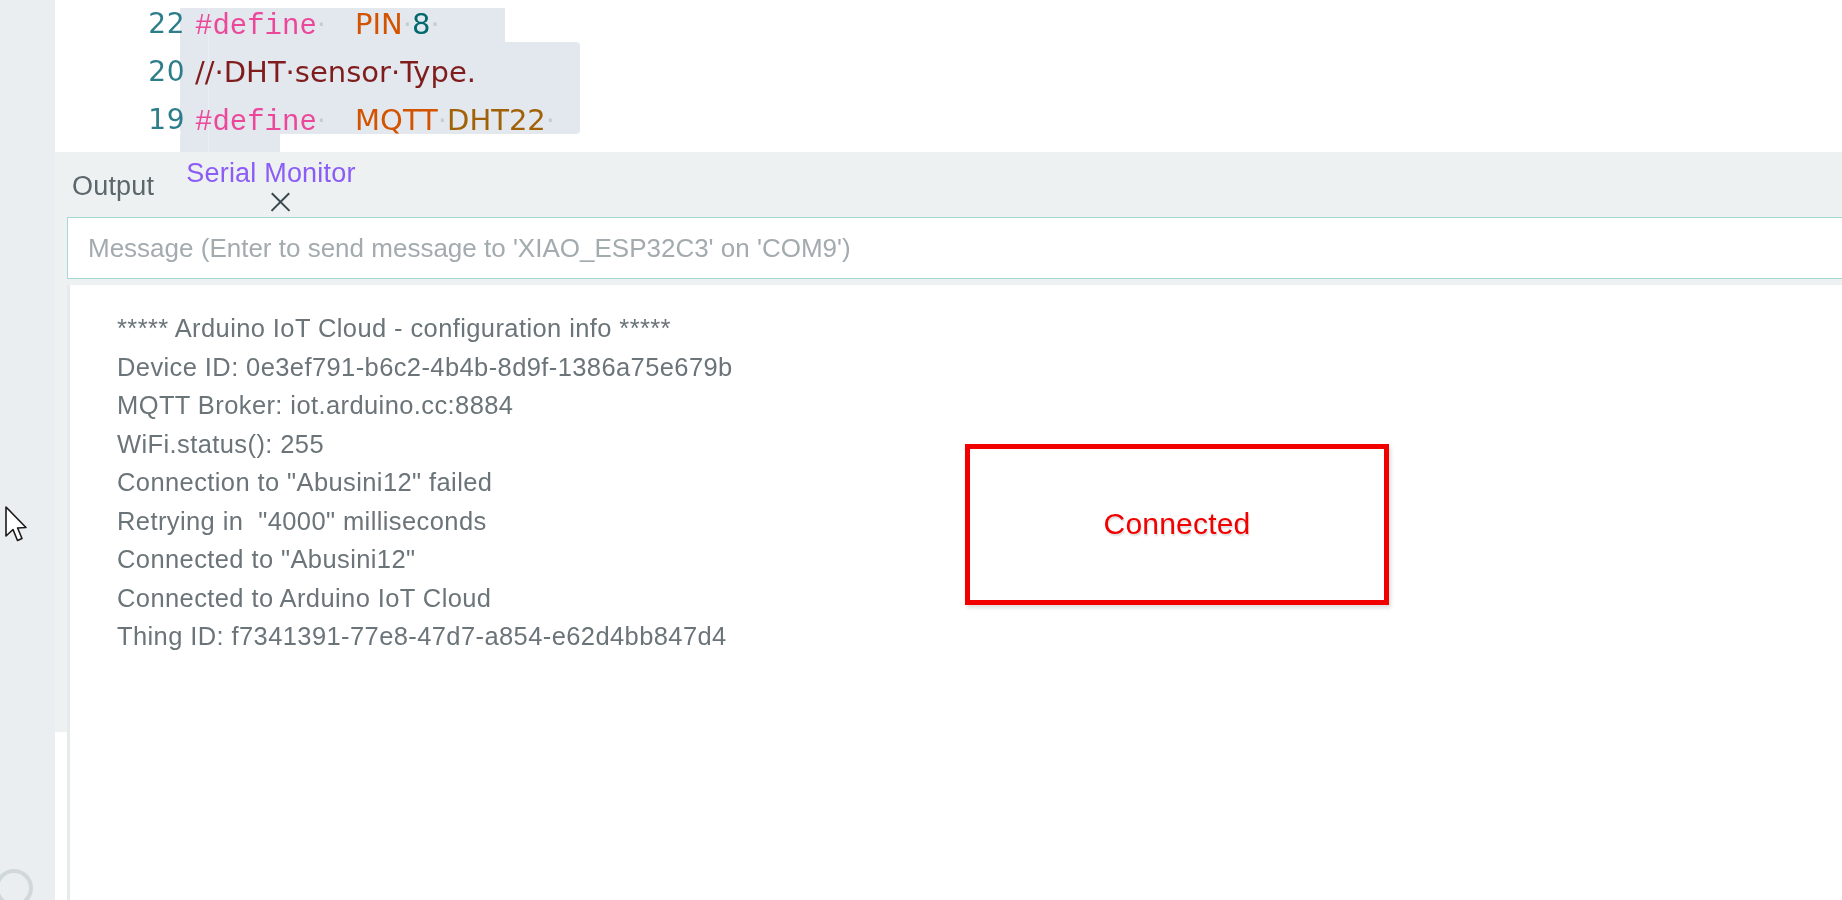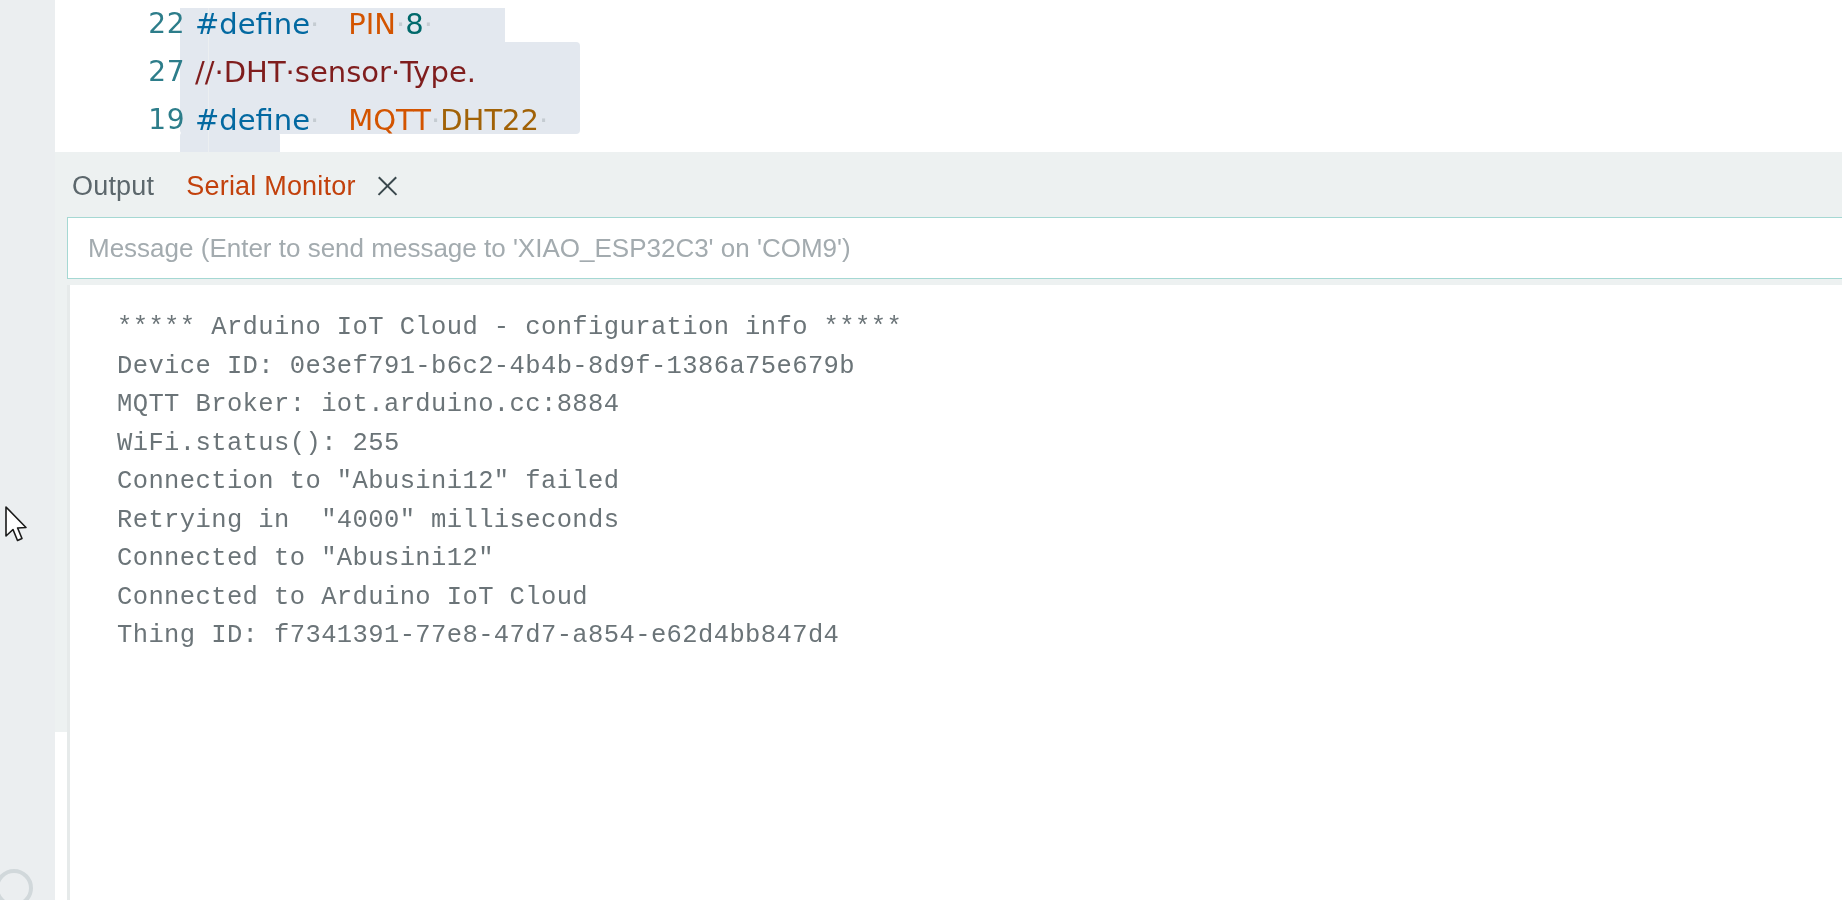--- a/index.html
+++ b/index.html
@@ -79,21 +79,21 @@
   .code-text {
     position: absolute;
     left: 140px;
     white-space: pre;
   }
   .sel-hl {
     position: absolute;
     background: #e3e8ef;
     border-radius: 4px;
   }
-  .tok-pre   { color: #0369a1; }
+  .tok-pre   { color: #ec4899; font-family: Liberation Mono, monospace; }
   .tok-id    { color: #d35400; margin-left: 29px; }
   .tok-num   { color: #00696b; }
   .tok-cmt   { color: #7f1d1d; }
   .tok-plain { color: #a16207; }
   .tok-dot   { color: #c5ccd2; }
 
   .editor-hscroll-track {
     position: absolute;
     left: 55px; top: 168px;
     width: 1787px; height: 3px;
@@ -127,21 +127,21 @@
   }
   .tab {
     display: flex;
     align-items: center;
     font-size: 27px;
     margin-right: 32px;
     cursor: default;
     user-select: none;
   }
   .tab-output { color: #5c676c; letter-spacing: .2px; }
-  .tab-serial { color: #c2410c; letter-spacing: .2px; }
+  .tab-serial { color: #8b5cf6; letter-spacing: .2px; flex-direction: column; }
   .tab-close {
     margin-left: 18px;
     width: 26px; height: 26px;
     position: relative;
     display: inline-block;
   }
   .tab-close::before, .tab-close::after {
     content: "";
     position: absolute;
     left: 1px; top: 12px;
@@ -186,21 +186,21 @@
   }
   .console-edge {
     position: absolute;
     left: 0; top: 0;
     width: 3px; height: 615px;
     background: #e6eaea;
   }
   .console-lines {
     position: absolute;
     left: 50px; top: 24px;
-    font-family: Liberation Mono, monospace;
+    font-family: Liberation Sans, sans-serif;
     font-size: 25.5px;
     line-height: 38.5px;
     color: #6b7478;
     white-space: pre;
     letter-spacing: 0.4px;
   }
   .console-lines div { height: 38.5px; }
 
   
   .annot-box {
@@ -240,21 +240,21 @@
 
 <div id="app">
 
   <div class="editor-region">
     <div class="sel-hl" style="left:125px; top:-4px; width:325px; height:44px;"></div>
     <div class="sel-hl" style="left:125px; top:34px; width:400px; height:92px;"></div>
     <div class="sel-hl" style="left:125px; top:124px; width:100px; height:48px;"></div>
     <div class="editor-gutter-sep"></div>
     <div id="code-lines">
         <div class="code-line" style="top: -8px;"><span class="lineno">22</span><span class="code-text"><span class="tok-pre">#define</span><span class="tok-dot">·</span><span class="tok-id">PIN</span><span class="tok-dot">·</span><span class="tok-num">8</span><span class="tok-dot">·</span></span></div>
-        <div class="code-line" style="top: 40px;"><span class="lineno">27</span><span class="code-text"><span class="tok-cmt">//·DHT·sensor·Type.</span></span></div>
+        <div class="code-line" style="top: 40px;"><span class="lineno">20</span><span class="code-text"><span class="tok-cmt">//·DHT·sensor·Type.</span></span></div>
         <div class="code-line" style="top: 88px;"><span class="lineno">19</span><span class="code-text"><span class="tok-pre">#define</span><span class="tok-dot">·</span><span class="tok-id">MQTT</span><span class="tok-dot">·</span><span class="tok-plain">DHT22</span><span class="tok-dot">·</span></span></div>
         <div class="code-line" style="top: 136px;"><span class="lineno">25</span><span class="code-text"></span></div>
       </div>
   </div>
   <div class="editor-hscroll-track"></div>
   <div class="editor-hscroll-thumb"></div>
 
   <div class="activity-strip">
     <span class="strip-bottom-icon">
       <svg viewBox="0 0 56 56" width="56" height="56" aria-hidden="true">
@@ -280,20 +280,23 @@
       <input class="msg-input" type="text" placeholder="Message (Enter to send message to 'XIAO_ESP32C3' on 'COM9')" style="">
     </div>
 
     <div class="console">
       <div class="console-edge"></div>
       <div class="console-lines" id="console-lines"><div>***** Arduino IoT Cloud - configuration info *****</div><div>Device ID: 0e3ef791-b6c2-4b4b-8d9f-1386a75e679b</div><div>MQTT Broker: iot.arduino.cc:8884</div><div>WiFi.status(): 255</div><div>Connection to "Abusini12" failed</div><div>Retrying in  "4000" milliseconds</div><div>Connected to "Abusini12"</div><div>Connected to Arduino IoT Cloud</div><div>Thing ID: f7341391-77e8-47d7-a854-e62d4bb847d4</div></div>
     </div>
 
   </div>
 
+  <div class="annot-box">
+    <div class="annot-label">Connected</div>
+  </div>
 
   <span class="cursor" style="left: 4px; top: 505px;">
     <svg viewBox="0 0 26 40" width="26" height="40" aria-hidden="true">
       <path d="M2,2 L2,31 L9,24.5 L13.5,35.5 L18,33.5 L13.6,23 L22,22.5 Z" fill="#ffffff" stroke="#1a1a1a" stroke-width="1.6" stroke-linejoin="round"></path>
     </svg>
   </span>
 
 </div>
 
 </body></html>

